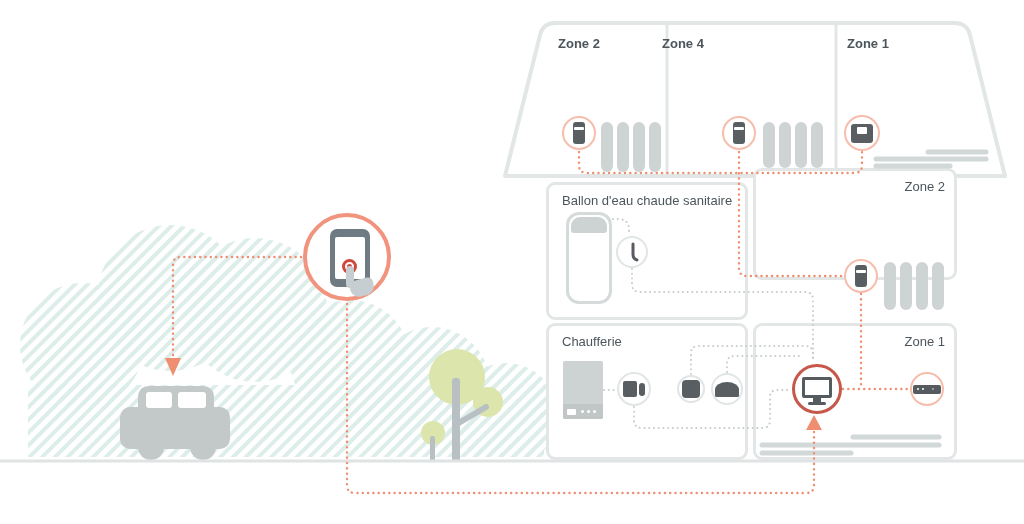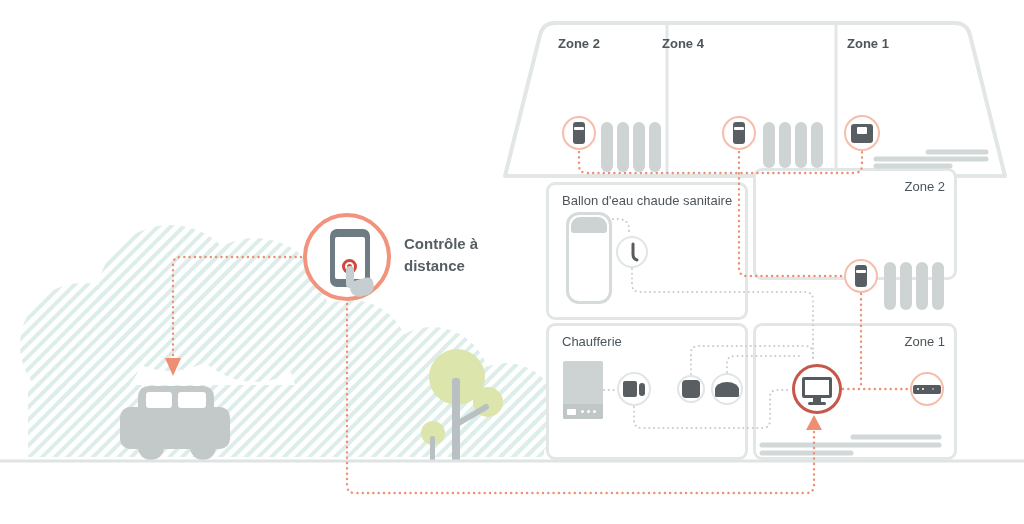--- a/index.html
+++ b/index.html
@@ -246,21 +246,20 @@
   <div class="circle stroke-phone" style="left:303px;top:213px;width:88px;height:88px;">
     <div style="position:relative;width:80px;height:80px;">
       <div id="phone-body"></div>
       <div id="phone-screen"></div>
       <div id="phone-ring"></div>
       <div id="phone-dot"></div>
       <div id="hand-finger"></div>
       <div id="hand-palm"></div>
     </div>
   </div>
-  <div id="remote-label">Contrôle à distance</div>
 
   <svg id="overlay-svg" class="layer" width="1024" height="524" viewBox="0 0 1024 524">
 
     <g stroke="#d2d7d7" stroke-width="5" stroke-linecap="round" fill="none">
       <path d="M928,152 H986"></path>
         <path d="M876,159 H986"></path>
         <path d="M876,166 H950"></path>
     </g>
     <g stroke="#d2d7d7" stroke-width="5" stroke-linecap="round" fill="none">
       <path d="M853,437 H939"></path>

